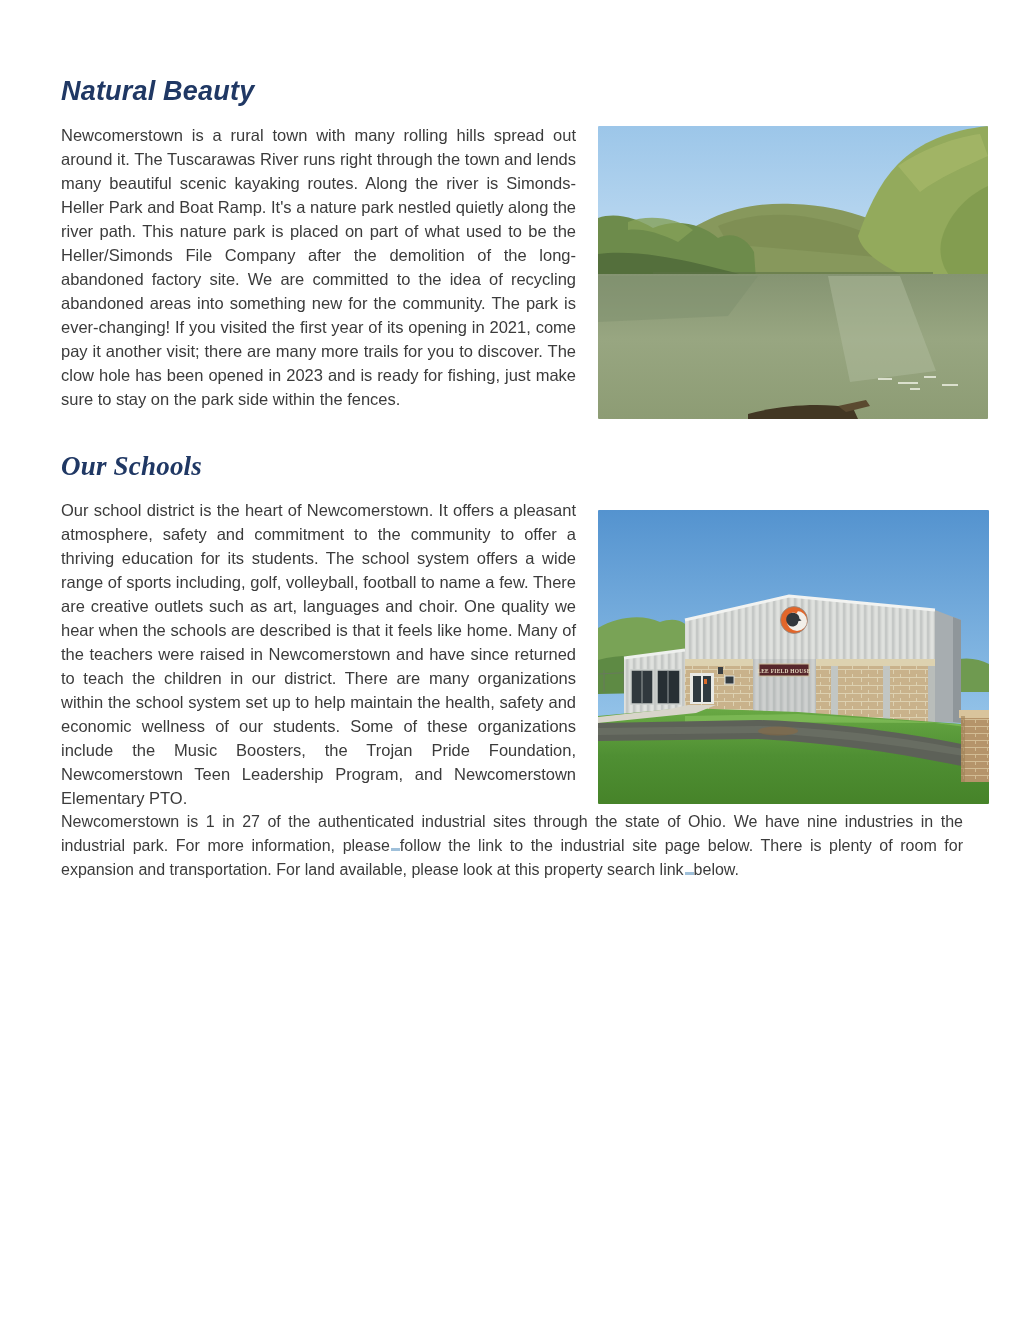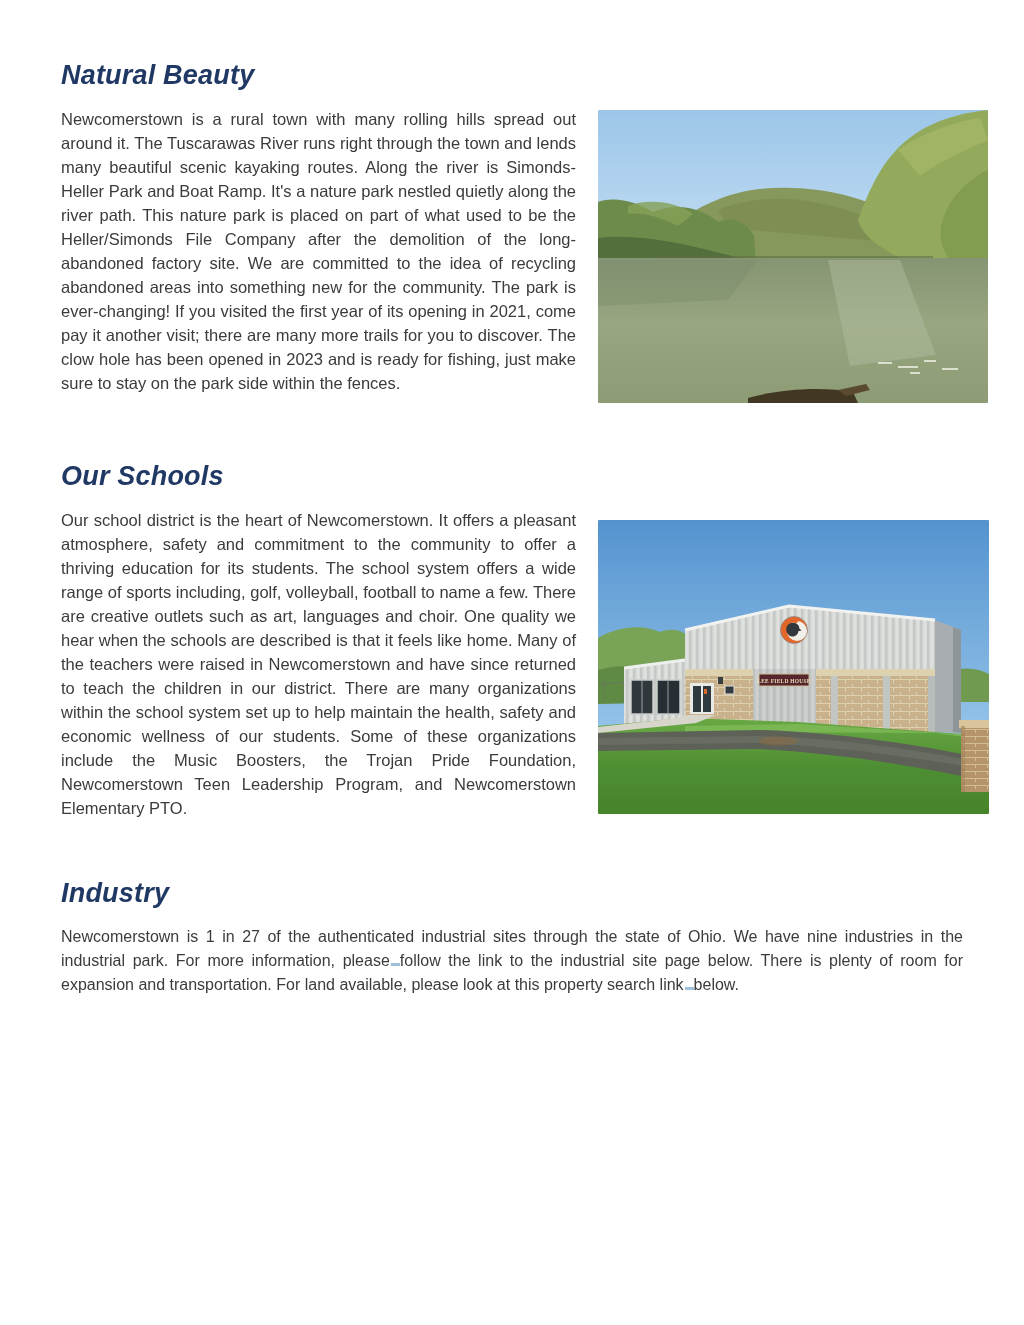--- a/index.html
+++ b/index.html
@@ -14,34 +14,35 @@
   }
   .section-heading {
     font-family:"Liberation Sans", sans-serif;
     font-style:italic;
     font-weight:bold;
     font-size:27px;
     line-height:1.15;
     color:#203864;
     letter-spacing:0.2px;
     margin-bottom:16px;
+    margin-top:16px;
   }
   .section-row { display:flex; gap:22px; }
   .text-col {
     width:515px;
     flex:none;
     font-size:16.5px;
     line-height:24px;
     color:#3b3b3b;
     text-align:justify;
   }
   .photo { flex:none; display:block; border-radius:1px; }
   .photo-river { width:390px; height:293px; margin-top:3px; }
   .photo-school { width:391px; height:294px; margin-top:12px; }
-  .mt-section { margin-top:58px; }
+  .mt-section { margin-top:32px;font-family:Liberation Serif, serif; }
   .full-para {
     font-size:16px;
     line-height:24px;
     color:#3b3b3b;
     text-align:justify;
     width:902px;
   }
   .link-underline {
     display:inline-block;
     width:9px; height:3px;
@@ -207,17 +208,16 @@
         <ellipse cx="180" cy="221" rx="20" ry="4.5" fill="#8a6a42" opacity="0.55"></ellipse>
 
         <rect x="363" y="206" width="28" height="66" fill="url(#brickP2)"></rect>
         <rect x="361" y="200" width="30" height="8" fill="#d9c49c"></rect>
         <rect x="363" y="206" width="4" height="66" fill="#a08257" opacity="0.6"></rect>
       </svg>
     </div>
   </div>
 
   <div>
-    <div class="section-heading mt-section">Industry</div>
     <div class="full-para"><span>Newcomerstown is 1 in 27 of the authenticated industrial sites through the state of Ohio. We have nine industries in the industrial park. For more information, please</span><span class="link-underline"></span><span>follow the link to the industrial site page below. There is plenty of room for expansion and transportation. For land available, please look at this property search link</span><span class="link-underline"></span><span>below.</span></div>
   </div>
 
 </div>
 
 </body></html>

